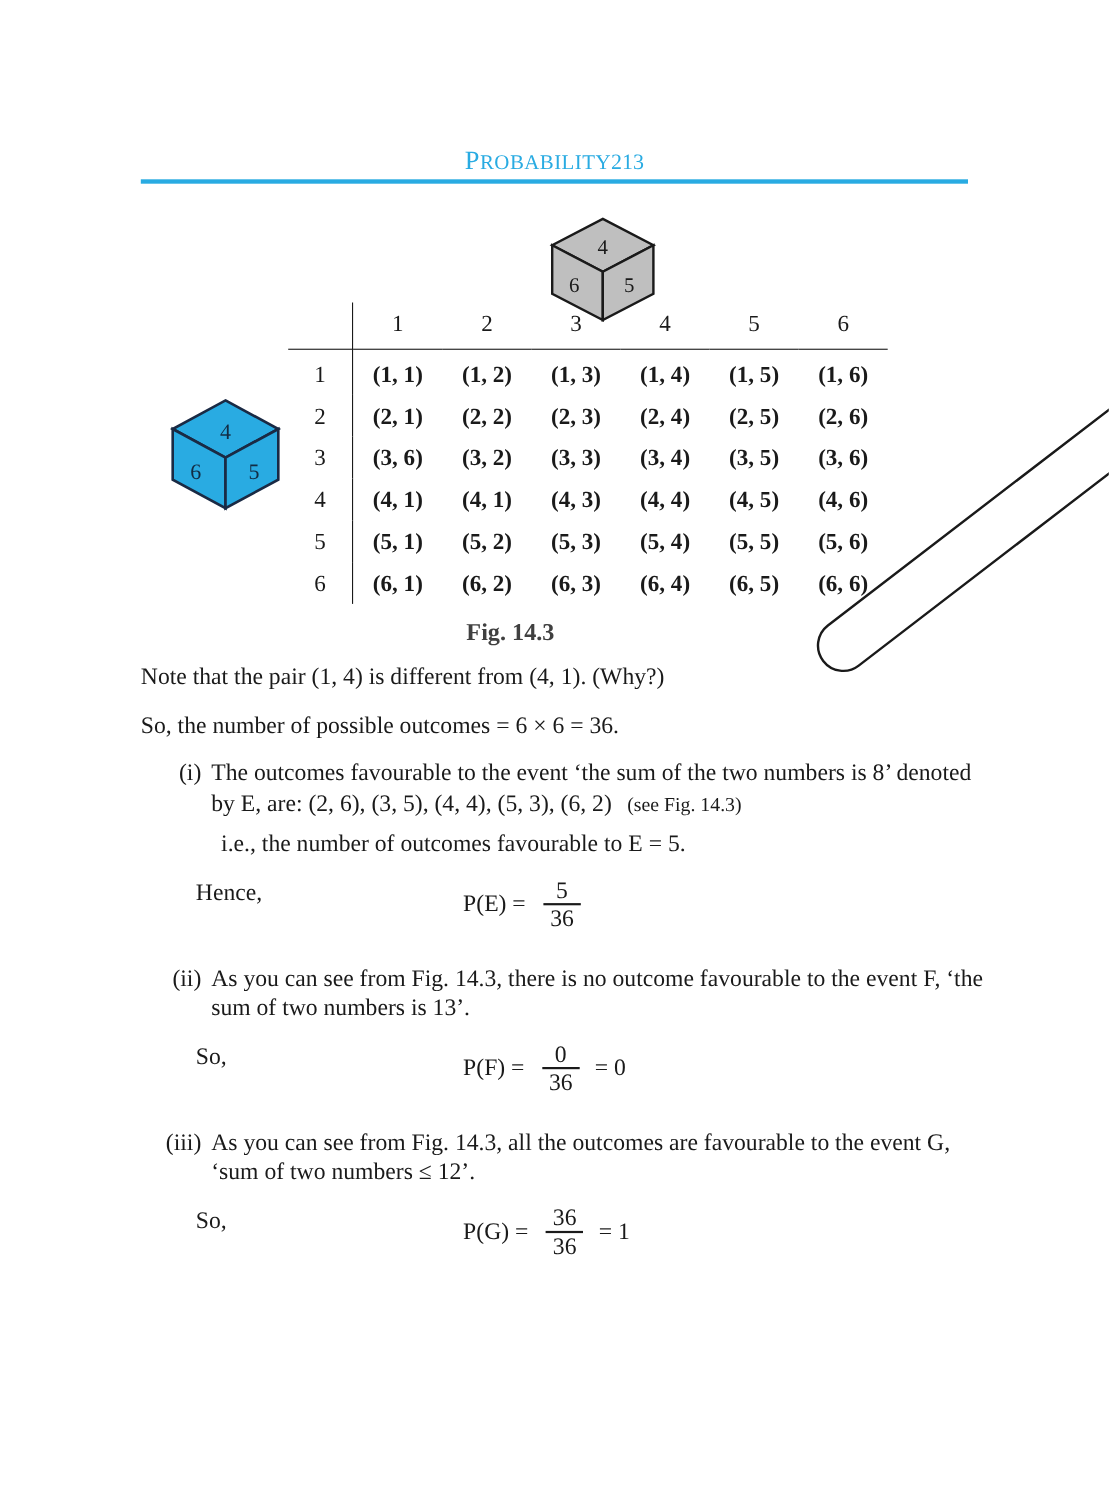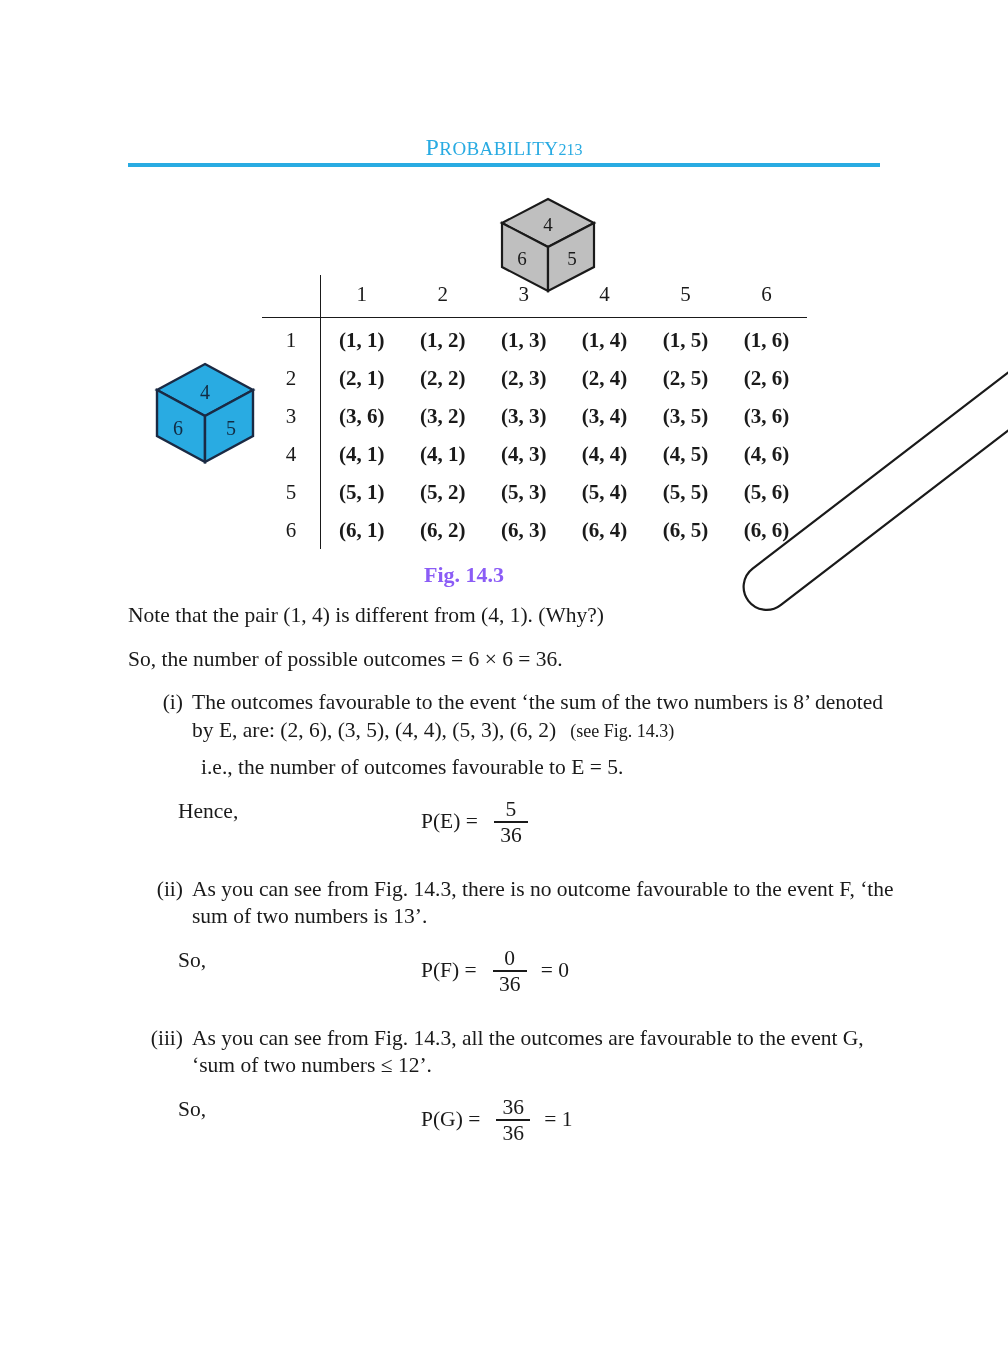--- a/index.html
+++ b/index.html
@@ -29,21 +29,21 @@
   #page-header .chapter-title {
     color: #29ABE2;
     font-size: 19px;
     letter-spacing: 0.4px;
   }
   #page-header .chapter-title .cap {
     font-size: 24px;
   }
   #page-header .page-number {
     color: #29ABE2;
-    font-size: 16px;
+    font-size: 20px;
   }
   #header-rule {
     position: absolute;
     left: 128px;
     top: 163px;
     width: 752px;
     height: 4px;
     background: #29ABE2;
   }
 
@@ -114,21 +114,21 @@
     pointer-events: none;
   }
 
   
   #figure-caption {
     position: absolute;
     left: 0;
     top: 382px;
     width: 928px;
     text-align: center;
-    color: #8b5cf6;
+    color: #404040;
     font-weight: bold;
     font-size: 22px;
     font-family: "Liberation Serif", serif;
   }
 
   
   #body-copy {
     position: absolute;
     left: 128px;
     top: 602px;

